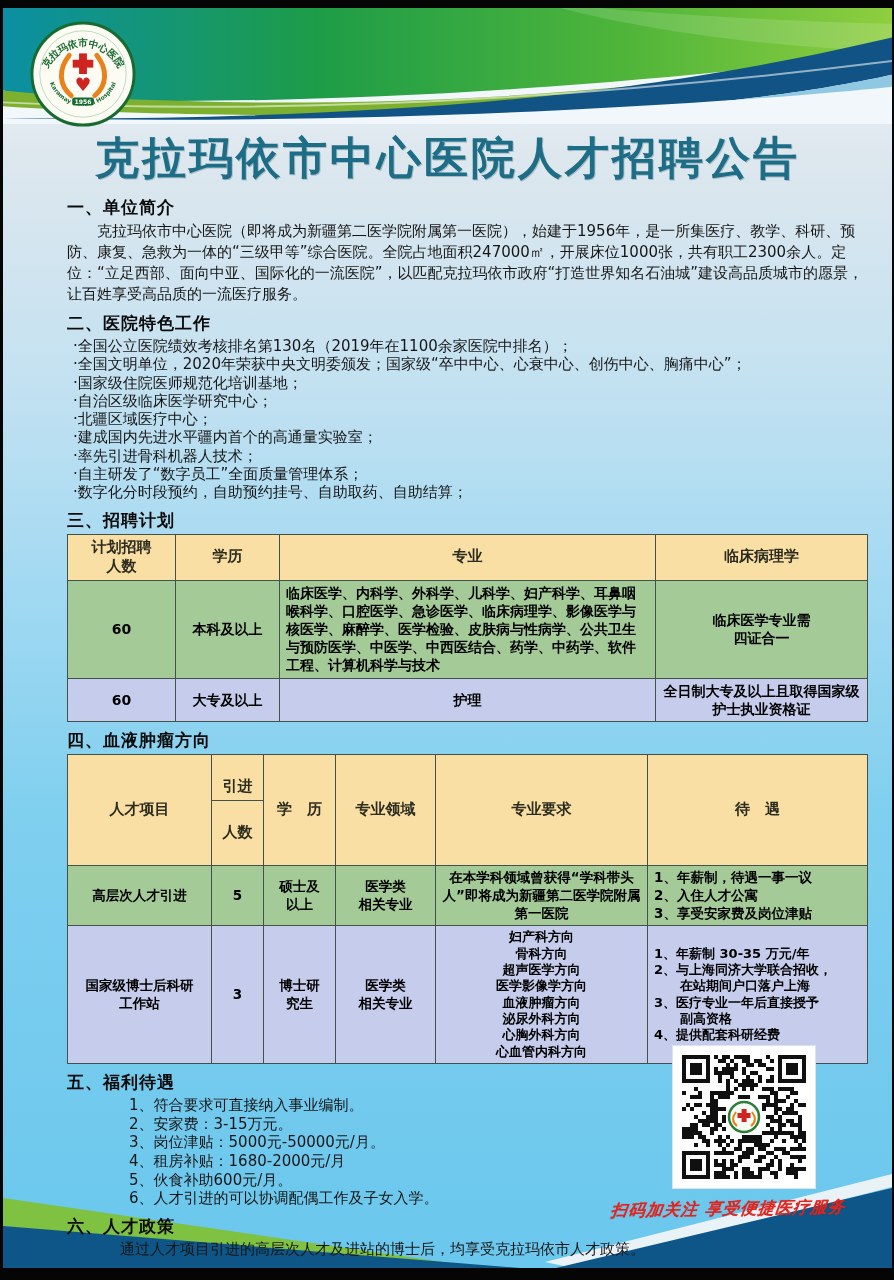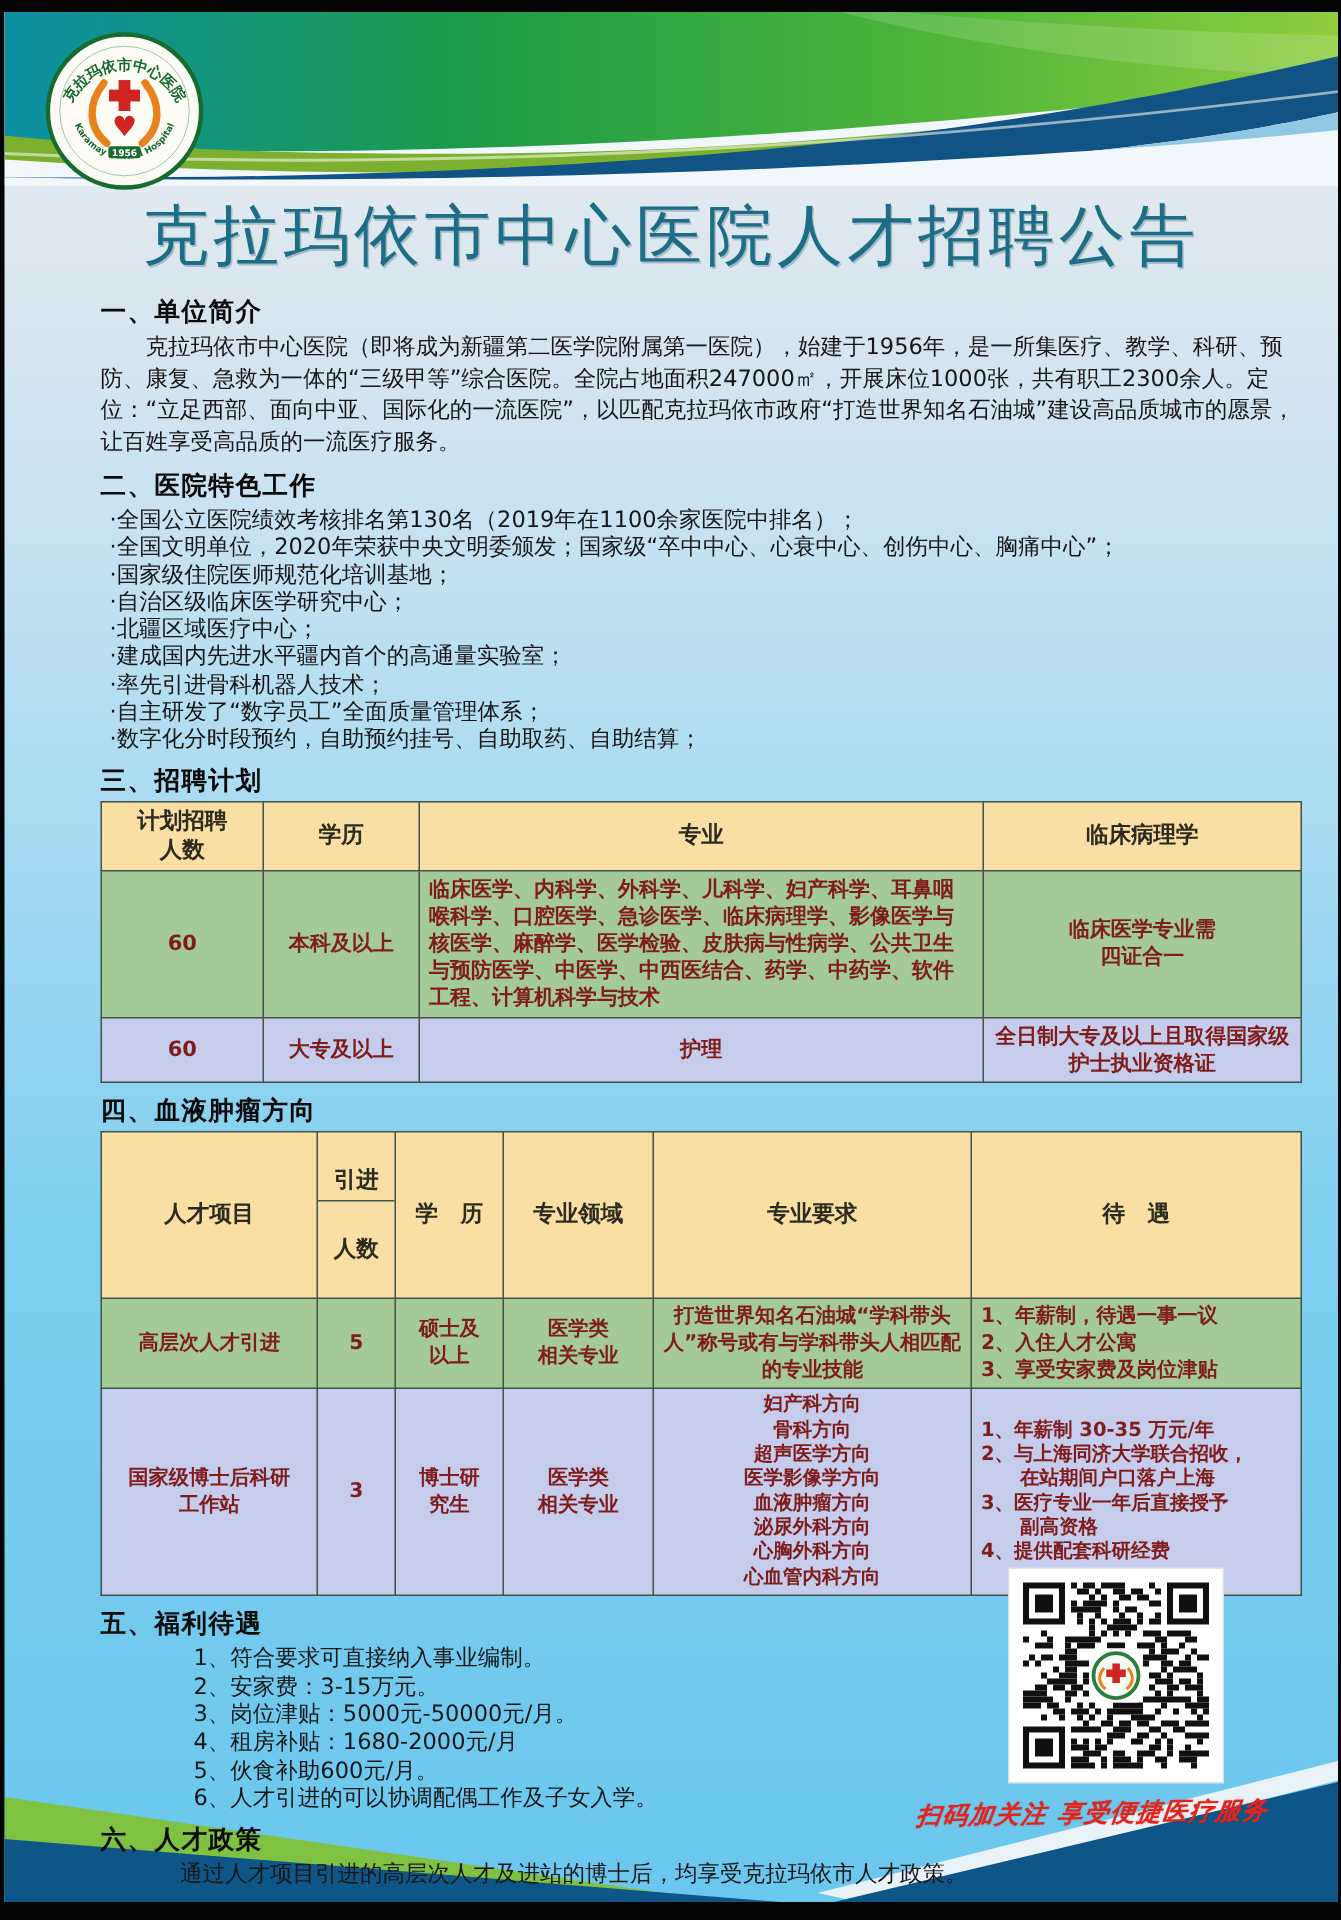--- a/index.html
+++ b/index.html
@@ -7,31 +7,31 @@
     position:absolute; inset:8px 2px 12px 3px;
     background:linear-gradient(180deg,#f0f4f7 0%,#dde7ee 12%,#c6e2f1 28%,#a2d9f2 46%,#7fcfef 64%,#6ac7ed 100%);
     overflow:hidden;
     font-family:"DejaVu Sans","Liberation Sans",sans-serif;
     color:#161616;
   }
   .hdr-wave{position:absolute;top:0;left:0;width:100%;height:116px;display:block;}
   .logo{position:absolute;top:12px;left:26px;width:108px;height:108px;z-index:3;}
   .title{
     position:relative;z-index:2;margin:122px 4px 0;text-align:center;
-    font-size:44px;font-weight:400;letter-spacing:3px;color:#1d6d87;line-height:1.25;
+    font-size:44px;font-weight:700;letter-spacing:3px;color:#1d6d87;line-height:1.25;
     text-shadow:1px 1px 0 rgba(10,60,80,.25);
   }
   .content{position:relative;z-index:2;padding:4px 24px 0 64px;}
   .sec-h{font-size:17px;font-weight:800;color:#0b0b0b;margin:7px 0 2px;letter-spacing:1px;}
   .body-p{margin:0;font-size:15px;line-height:1.40;text-indent:2em;font-weight:400;}
   .feat{font-size:15px;line-height:1.22;font-weight:500;padding-left:6px;}
   table{width:100%;border-collapse:collapse;}
   th,td{
     border:1.6px solid #40524a;padding:3px 6px;text-align:center;vertical-align:middle;
-    font-size:14px;line-height:1.3;white-space:pre-line;color:#7f1d1d;font-weight:600;
+    font-size:14px;line-height:1.3;white-space:pre-line;color:#000000;font-weight:600;
   }
   thead th{background:#f9dfa3;color:#2b2b20;font-weight:800;font-size:15px;}
   tr.row-green td{background:#a4cb97;}
   tr.row-blue td{background:#c6cdec;}
   td.ta-just{text-align:left;text-align-last:left;}
   td.ta-left{text-align:left;}
   th.split{padding:0;}
   th.split .sp-top{display:block;padding:3px 2px;border-bottom:1.6px solid #40524a;}
   th.split .sp-bot{display:block;padding:3px 2px;}
   .t2 td{font-size:13.5px;}
@@ -170,21 +170,21 @@
         </tr>
       </thead>
       <tbody>
         <tr class="row-green">
           <td>高层次人才引进</td>
           <td>5</td>
           <td>硕士及
 以上</td>
           <td>医学类
 相关专业</td>
-          <td>打造世界知名石油城“学科带头人”称号或有与学科带头人相匹配的专业技能</td>
+          <td>在本学科领域曾获得“学科带头人”即将成为新疆第二医学院附属第一医院</td>
           <td class="ta-left">1、年薪制，待遇一事一议
 2、入住人才公寓
 3、享受安家费及岗位津贴</td>
         </tr>
         <tr class="row-blue">
           <td>国家级博士后科研
 工作站</td>
           <td>3</td>
           <td>博士研
 究生</td>

